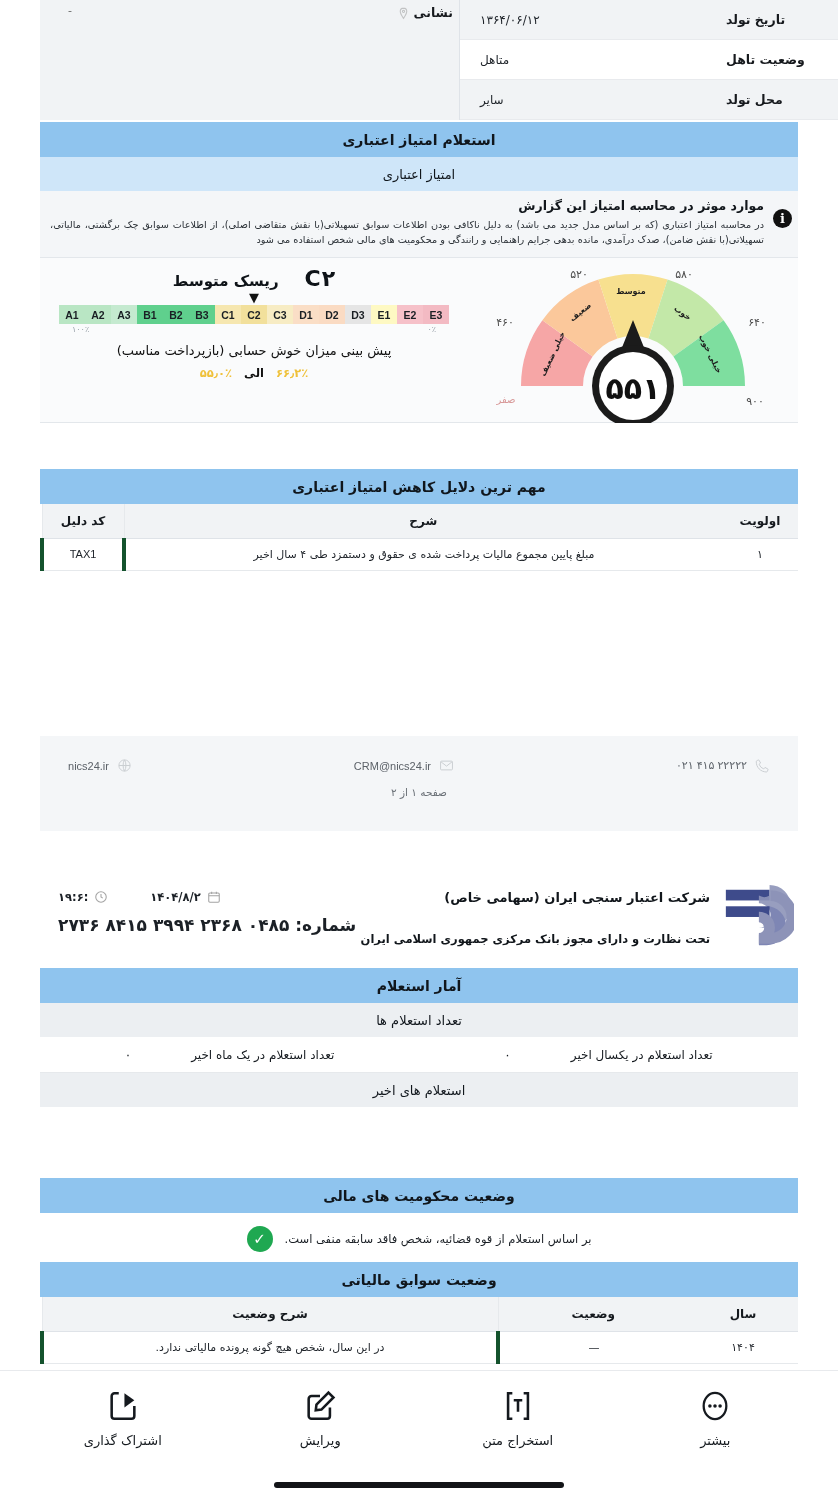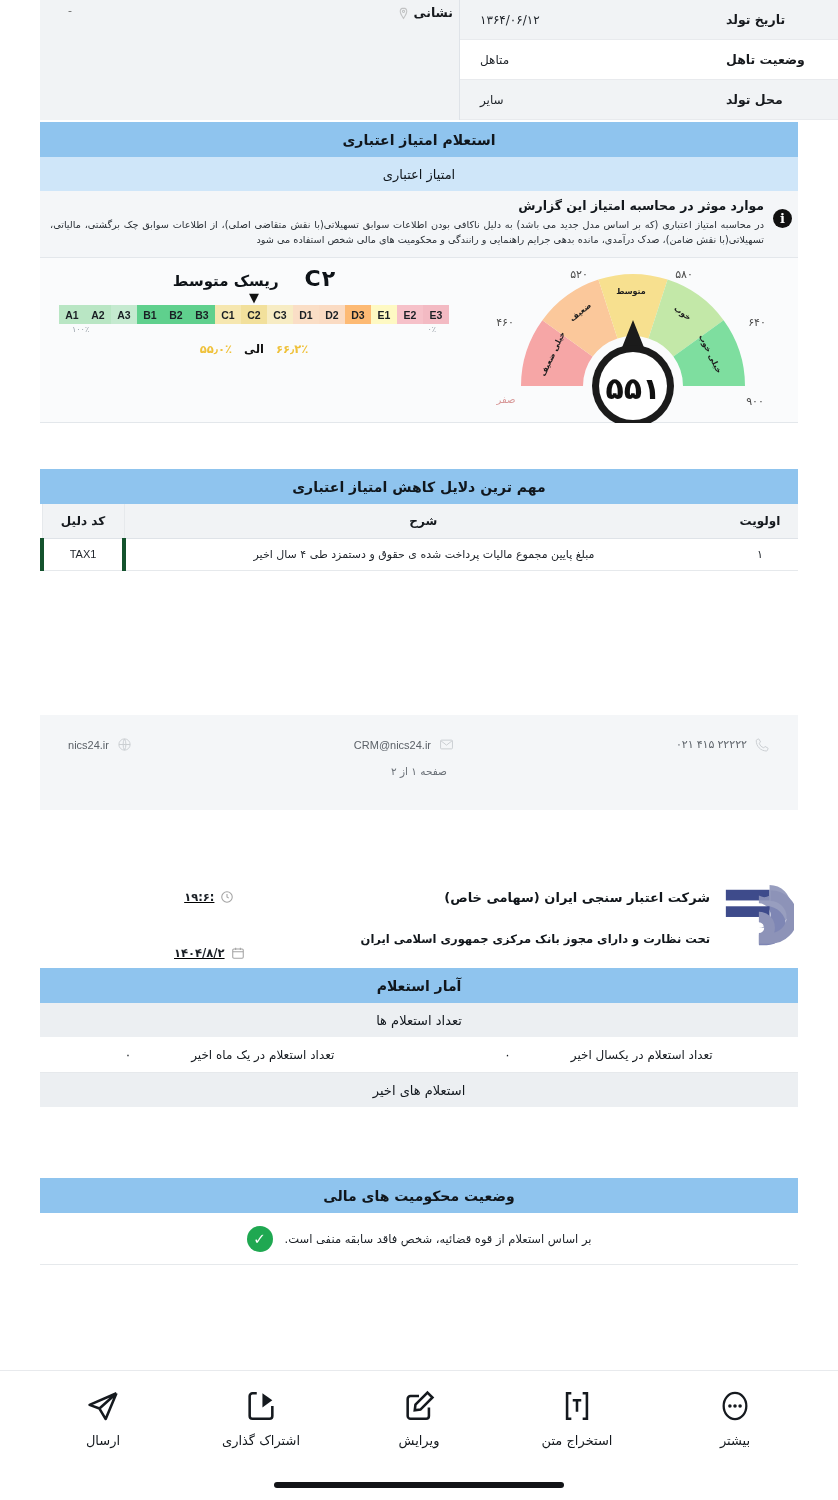--- a/index.html
+++ b/index.html
@@ -332,26 +332,25 @@
     margin-top: 27px; text-align: right;
   }
   .p2-meta {
     flex: 1;
     padding-top: 8px;
     padding-left: 18px;
     text-align: left;
   }
   .p2-meta-row {
     display: flex;
-    flex-direction: column;
+    flex-direction: row;
     justify-content: flex-start;
     gap: 42px;
     align-items: center;
     direction: ltr;
-    text-decoration: underline;
   }
   .p2-chip {
     display: flex; flex-direction: row; align-items: center; gap: 6px;
     font-size: 11.5px; color: #1b2026; font-weight: bold;
   }
   .p2-ico { width: 14px; height: 14px; opacity: .6; }
   .p2-serial {
     margin-top: 11px;
     font-size: 17px;
     font-weight: bold;
@@ -524,29 +523,30 @@
           <div class="scale-cell" style="background:#b9e6c4">A2</div>
           <div class="scale-cell" style="background:#c5ead0">A3</div>
           <div class="scale-cell" style="background:#5fd08d">B1</div>
           <div class="scale-cell" style="background:#5fd08d">B2</div>
           <div class="scale-cell" style="background:#5fd08d">B3</div>
           <div class="scale-cell" style="background:#f6e7b0">C1</div>
           <div class="scale-cell" style="background:#f2e09c">C2</div>
           <div class="scale-cell" style="background:#f7ecc4">C3</div>
           <div class="scale-cell" style="background:#fadec6">D1</div>
           <div class="scale-cell" style="background:#fadbc3">D2</div>
-          <div class="scale-cell" style="background:#fdba74">D3</div>
+          <div class="scale-cell" style="background:#e5e5e5">D3</div>
           <div class="scale-cell" style="background:#fef9c3">E1</div>
           <div class="scale-cell" style="background:#f6c1c9">E2</div>
           <div class="scale-cell" style="background:#f3bac3">E3</div>
         </div>
         <div class="scale-ends">
           <span>۱۰۰٪</span>
           <span>۰٪</span>
         </div>
+        <div class="predict">پیش بینی میزان خوش حسابی (بازپرداخت مناسب)</div>
         <div class="predict-range">
           <span>۶۶٫۲٪</span>
           <span class="mid">الی</span>
           <span>۵۵٫۰٪</span>
         </div>
       </div>
     </div>
 
     <div class="sec-head" style="background:#8fc4ee;margin-top:46px;">مهم ترین دلایل کاهش امتیاز اعتباری</div>
     <table class="tbl">
@@ -560,21 +560,21 @@
       <tbody>
         <tr>
           <td>۱</td>
           <td>مبلغ پایین مجموع مالیات پرداخت شده ی حقوق و دستمزد طی ۴ سال اخیر</td>
           <td style="font-family:'Liberation Sans',sans-serif">TAX1</td>
         </tr>
       </tbody>
     </table>
   </div>
 
-  <div class="pg-footer" style="top:715px;">
+  <div class="pg-footer" style="top:736px;">
     <div class="pf-row">
       <div class="pf-item">
         <svg class="pf-icon" viewBox="0 0 24 24" fill="none" stroke="#9aa0a6" stroke-width="1.6">
           <circle cx="12" cy="12" r="9"></circle>
             <path d="M3 12h18M12 3c3 3.5 3 14 0 18M12 3c-3 3.5-3 14 0 18"></path>
         </svg>
         <span>nics24.ir</span>
       </div>
       <div class="pf-item">
         <svg class="pf-icon" viewBox="0 0 24 24" fill="none" stroke="#9aa0a6" stroke-width="1.6">
@@ -648,20 +648,39 @@
   </div>
 
   <div style="position:absolute; top:1178px; right:0; width:838px;">
     <div class="sec-head">وضعیت محکومیت های مالی</div>
     <div class="conv-row">
       <span class="conv-text">بر اساس استعلام از قوه قضائیه، شخص فاقد سابقه منفی است.</span>
       <span class="check-badge">✓</span>
     </div>
   </div>
 
+  <div style="position:absolute; top:1262px; right:0; width:838px;">
+    <div class="sec-head">وضعیت سوابق مالیاتی</div>
+    <table class="tbl">
+      <thead>
+        <tr>
+          <th style="width:110px">سال</th>
+          <th style="width:190px">وضعیت</th>
+          <th>شرح وضعیت</th>
+        </tr>
+      </thead>
+      <tbody>
+        <tr>
+          <td>۱۴۰۴</td>
+          <td>—</td>
+          <td>در این سال، شخص هیچ گونه پرونده مالیاتی ندارد.</td>
+        </tr>
+      </tbody>
+    </table>
+  </div>
 
   <div class="toolbar">
     <div class="tb-items">
 
       <div class="tb-item">
         <svg width="34" height="34" viewBox="0 0 24 24" fill="none" stroke="#15191e" stroke-width="1.6">
           <ellipse cx="12" cy="12" rx="8" ry="9.2"></ellipse>
           <circle cx="8.4" cy="12" r="1.25" fill="#15191e" stroke="none"></circle>
           <circle cx="12" cy="12" r="1.25" fill="#15191e" stroke="none"></circle>
           <circle cx="15.6" cy="12" r="1.25" fill="#15191e" stroke="none"></circle>
@@ -686,24 +705,18 @@
       </div>
 
       <div class="tb-item">
         <svg width="34" height="34" viewBox="0 0 24 24" fill="none" stroke="#15191e" stroke-width="1.8">
           <path d="M9 3H6a2 2 0 00-2 2v14a2 2 0 002 2h12a2 2 0 002-2v-7"></path>
           <path d="M13 9V3l7 5-7 5V9z" fill="#15191e" stroke="none"></path>
         </svg>
         <span class="tb-label">اشتراک گذاری</span>
       </div>
 
-      <div class="tb-item">
-        <svg width="34" height="34" viewBox="0 0 24 24" fill="none" stroke="#15191e" stroke-width="1.8" stroke-linejoin="round">
-          <path d="M21.5 3L2.5 11.2l7 2.6M21.5 3l-7.6 18.2-4.4-7.4M21.5 3L9.5 13.8"></path>
-        </svg>
-        <span class="tb-label">ارسال</span>
-      </div>
 
     </div>
     <div class="home-ind"></div>
   </div>
 
 </div>
 
 </body></html>

